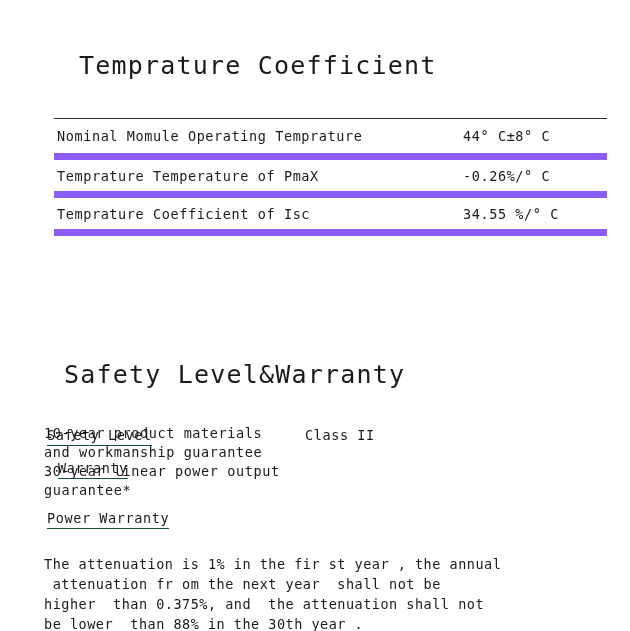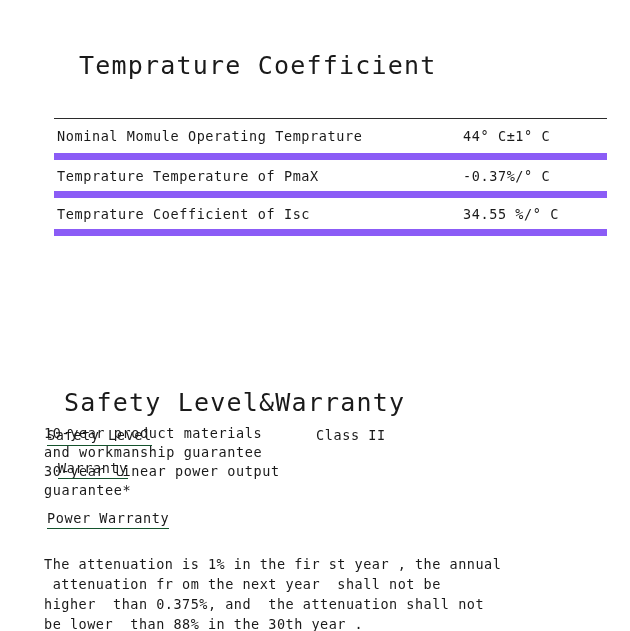--- a/index.html
+++ b/index.html
@@ -63,21 +63,20 @@
 
   
   .h1-safety {
     position: absolute;
     left: 64px;
     top: 360px;
     font-size: 25px;
     letter-spacing: 1.2px;
     font-weight: normal;
     white-space: nowrap;
-    margin-top: 28px;
   }
 
   .safety-block {
     position: absolute;
     left: 44px;
     top: 424px;
     width: 560px;
   }
   .srow {
     position: absolute;
@@ -88,21 +87,21 @@
   .srow .underline {
     display: inline-block;
     border-bottom: 1px solid #14532d;
     padding-bottom: 2px;
   }
 
   .s-label-1 { left: 3px;  top: 3px; }
   .s-label-2 { left: 14px;  top: 36px; }
   .s-label-3 { left: 3px;  top: 86px; }
 
-  .s-val-1 { left: 261px; top: 3px; margin-left: 11px; }
+  .s-val-1 { left: 261px; top: 3px; }
 
   .s-val-2 {
     left: 261px;
     top: 36px;
     font-size: 13.5px;
     letter-spacing: 0.6px;
     line-height: 19px;
     white-space: pre;
   }
 
@@ -120,25 +119,25 @@
 <body>
 
 <div class="page">
 
   <div class="h1-temp">Temprature Coefficient</div>
 
   <table class="temp-table">
     <tbody>
       <tr>
         <td class="label">Nominal Momule Operating Temprature</td>
-        <td class="value">44° C±1° C</td>
+        <td class="value">44° C±8° C</td>
       </tr>
       <tr>
         <td class="label">Temprature Temperature of PmaX</td>
-        <td class="value">-0.37%/° C</td>
+        <td class="value">-0.26%/° C</td>
       </tr>
       <tr>
         <td class="label">Temprature Coefficient of Isc</td>
         <td class="value">34.55 %/° C</td>
       </tr>
     </tbody>
   </table>
 
   <div class="h1-safety">Safety Level&amp;Warranty</div>
 

